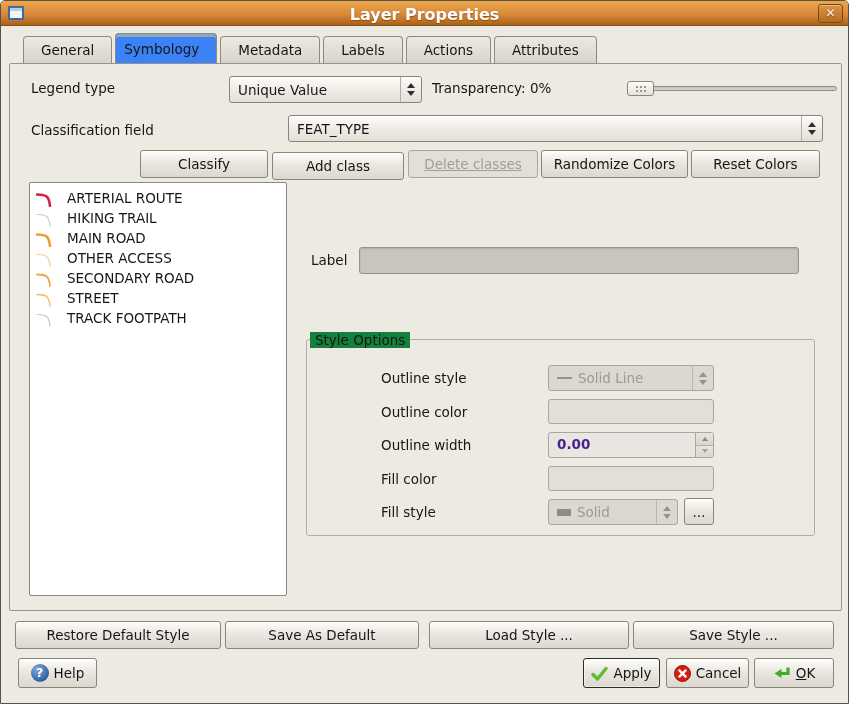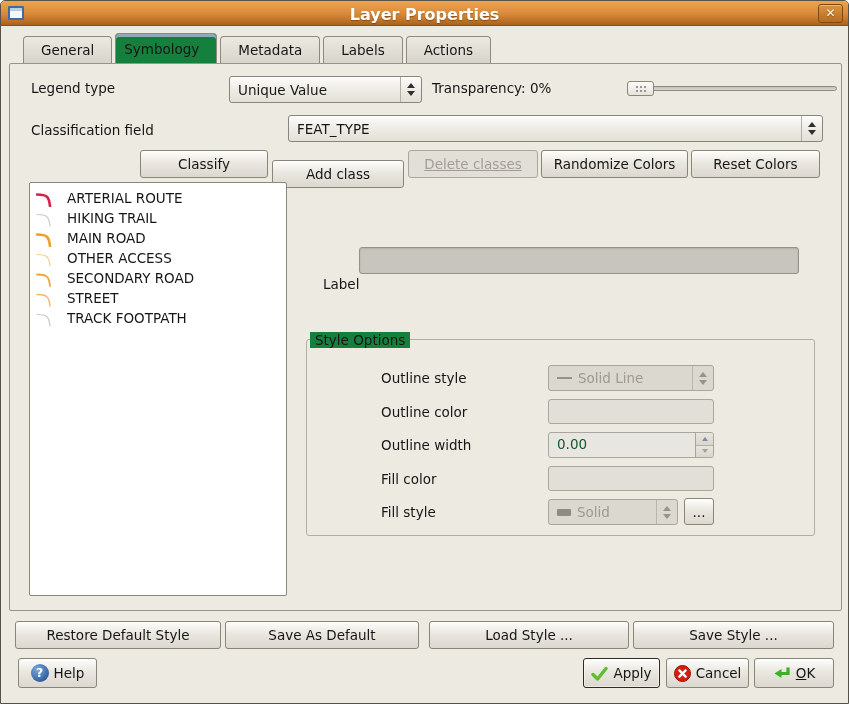--- a/index.html
+++ b/index.html
@@ -24,21 +24,21 @@
     background:linear-gradient(#dd9440,#b66c22);border:1px solid #7e4a10;
     box-shadow:inset 0 1px 0 rgba(255,255,255,.35);
     color:#fdf6ec;font-weight:900;font-size:12px;line-height:17px;text-align:center;cursor:default;
     text-shadow:0 1px 1px rgba(90,45,0,.5);}
   
   .tabs{position:absolute;left:22px;top:35px;display:flex;z-index:3;}
   .tab{height:27px;line-height:26px;padding:0 17px;margin-right:3px;
     background:linear-gradient(#ece9e1,#d7d4cb);
     border:1px solid #8e8a80;border-bottom:none;border-radius:4px 4px 0 0;}
   .tab.active{height:30px;line-height:30px;margin-top:-3px;
-    background:#15803d;box-shadow:inset 0 3px 0 0 #8fa9b9;position:relative;z-index:4;padding-left:8px;}
+    background:#3b82f6;box-shadow:inset 0 3px 0 0 #8fa9b9;position:relative;z-index:4;padding-left:8px;}
   .content-frame{position:absolute;left:8px;top:62px;width:833px;height:548px;
     border:1px solid #98948a;border-radius:2px;z-index:1;}
   
   .label-text{position:absolute;white-space:nowrap;}
   .combo{position:absolute;display:flex;align-items:center;
     border:1px solid #898579;border-radius:3px;
     background:linear-gradient(#fcfcfb,#efece5 50%,#e3e0d8);
     box-shadow:inset 0 1px 0 rgba(255,255,255,.6);}
   .combo .val{flex:1;padding-left:8px;white-space:nowrap;overflow:hidden;}
   .combo .arrow-zone{width:21px;align-self:stretch;display:flex;flex-direction:column;
@@ -77,21 +77,21 @@
   .entry-disabled{position:absolute;background:#c8c5bf;border:1px solid #96928a;border-radius:3px;
     box-shadow:inset 0 1px 2px rgba(0,0,0,.12);}
   
   .groupbox{position:absolute;left:305px;top:338px;width:509px;height:197px;
     border:1px solid #b1aea5;border-radius:3px;}
   .groupbox-title{position:absolute;left:309px;top:331px;background:#15803d;padding:0 5px;z-index:2;}
   .line-swatch{width:15px;height:2px;background:#97938b;margin:0 6px 0 8px;flex:0 0 auto;}
   .fill-swatch{width:14px;height:7px;background:#8f8b83;margin:0 6px 0 8px;flex:0 0 auto;border-radius:1px;}
   .combo.disabled .val.with-swatch{padding-left:0;}
   .spin{position:absolute;display:flex;border:1px solid #a9a69d;border-radius:3px;overflow:hidden;background:#e8e6e1;}
-  .spin .spin-field{flex:1;color:#14532d;padding:3px 0 0 8px;}
+  .spin .spin-field{flex:1;color:#4c1d95;padding:3px 0 0 8px;font-weight:bold;}
   .spin .spin-btns{width:18px;display:flex;flex-direction:column;border-left:1px solid #a9a69d;}
   .spin .spin-btns div{flex:1;display:flex;align-items:center;justify-content:center;
     background:linear-gradient(#e8e5de,#d9d6ce);}
   .spin .spin-btns .spin-up{border-bottom:1px solid #b4b1a8;}
   .spin .tri-up.small{border-left-width:3.5px;border-right-width:3.5px;border-bottom:4.5px solid #7d899c;}
   .spin .tri-down.small{border-left-width:3.5px;border-right-width:3.5px;border-top:4.5px solid #a5a199;}
   
   .help-icon{width:18px;height:18px;border-radius:50%;
     background:radial-gradient(circle at 35% 30%,#7ba8de,#2e5d9e 75%);
     color:#ffffff;font-weight:bold;font-size:12.5px;line-height:18px;text-align:center;flex:0 0 auto;}
@@ -107,20 +107,21 @@
     <div class="title">Layer Properties</div>
     <div class="close-btn">✕</div>
   </div>
 
   <div class="tabs">
     <div class="tab">General</div>
     <div class="tab active">Symbology</div>
     <div class="tab">Metadata</div>
     <div class="tab">Labels</div>
     <div class="tab">Actions</div>
+    <div class="tab">Attributes</div>
   </div>
 
   <div class="content-frame"></div>
 
   <div class="label-text" style="left:30px;top:79px;">Legend type</div>
   <div class="combo" style="left:228px;top:75px;width:193px;height:27px;">
     <div class="val">Unique Value</div>
     <div class="arrow-zone">
         <span class="tri-up"></span>
         <span class="tri-down"></span>
@@ -137,21 +138,21 @@
   <div class="label-text" style="left:30px;top:121px;">Classification field</div>
   <div class="combo" style="left:287px;top:114px;width:535px;height:27px;">
     <div class="val">FEAT_TYPE</div>
     <div class="arrow-zone">
         <span class="tri-up"></span>
         <span class="tri-down"></span>
       </div>
   </div>
 
   <div class="btn" style="left:139px;top:149px;width:128px;height:28px;">Classify</div>
-  <div class="btn" style="left:271px;top:159px;width:132px;height:28px;">Add class</div>
+  <div class="btn" style="left:271px;top:151px;width:132px;height:28px;">Add class</div>
   <div class="btn disabled" style="left:407px;top:149px;width:130px;height:28px;text-decoration:underline;">Delete classes</div>
   <div class="btn" style="left:540px;top:149px;width:147px;height:28px;">Randomize Colors</div>
   <div class="btn" style="left:690px;top:149px;width:129px;height:28px;">Reset Colors</div>
 
   <div class="class-list">
       <div class="class-item">
       <svg class="sym" width="24" height="17" viewBox="0 0 24 17">
         <path d="M1,4.5 C11,4.5 13,6.5 14,16" fill="none" stroke="#d2234a" stroke-width="2.6" stroke-linecap="round"></path>
       </svg>
       <span class="cls-label">ARTERIAL ROUTE</span>
@@ -187,21 +188,21 @@
       <span class="cls-label">STREET</span>
     </div>
       <div class="class-item">
       <svg class="sym" width="24" height="17" viewBox="0 0 24 17">
         <path d="M1,4.5 C11,4.5 13,6.5 14,16" fill="none" stroke="#c8c8c8" stroke-width="1.2" stroke-linecap="round"></path>
       </svg>
       <span class="cls-label">TRACK FOOTPATH</span>
     </div>
     </div>
 
-  <div class="label-text" style="left:322px;top:251px;margin-top:24px;">Label</div>
+  <div class="label-text" style="left:310px;top:251px;">Label</div>
   <div class="entry-disabled" style="left:358px;top:246px;width:440px;height:27px;"></div>
 
   <div class="groupbox"></div>
   <div class="groupbox-title">Style Options</div>
 
   <div class="label-text" style="left:380px;top:369px;">Outline style</div>
   <div class="combo disabled" style="left:547px;top:364px;width:166px;height:26px;">
     <span class="line-swatch"></span>
     <div class="val with-swatch">Solid Line</div>
     <div class="arrow-zone">

